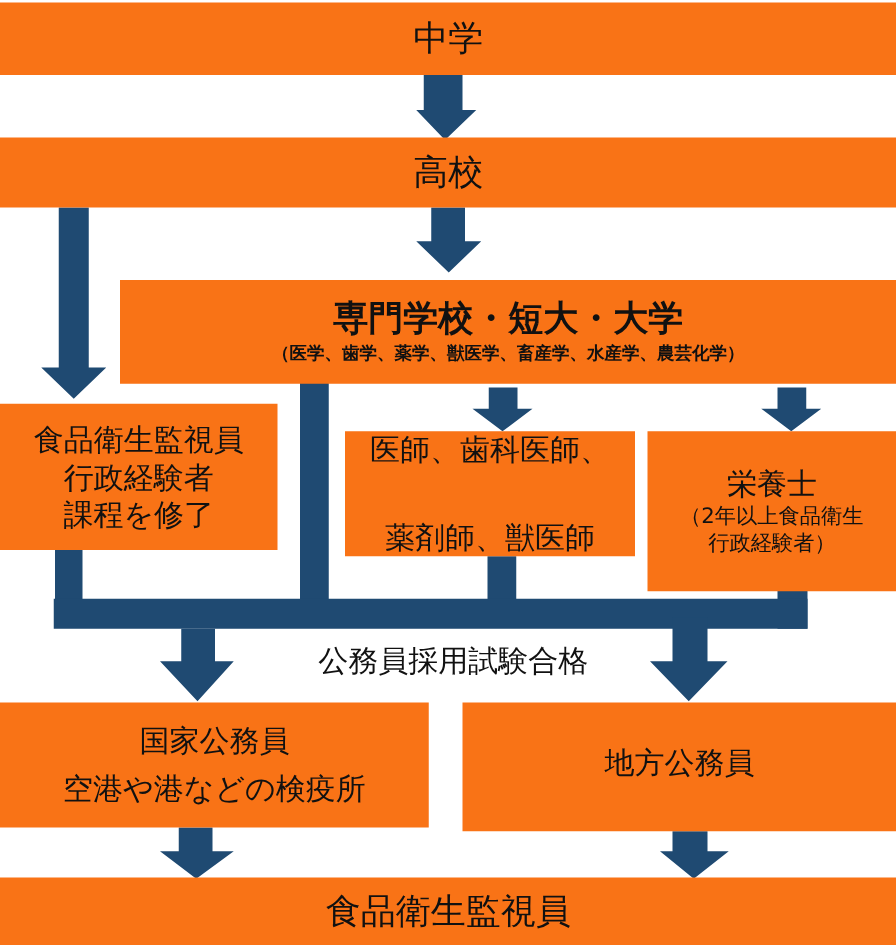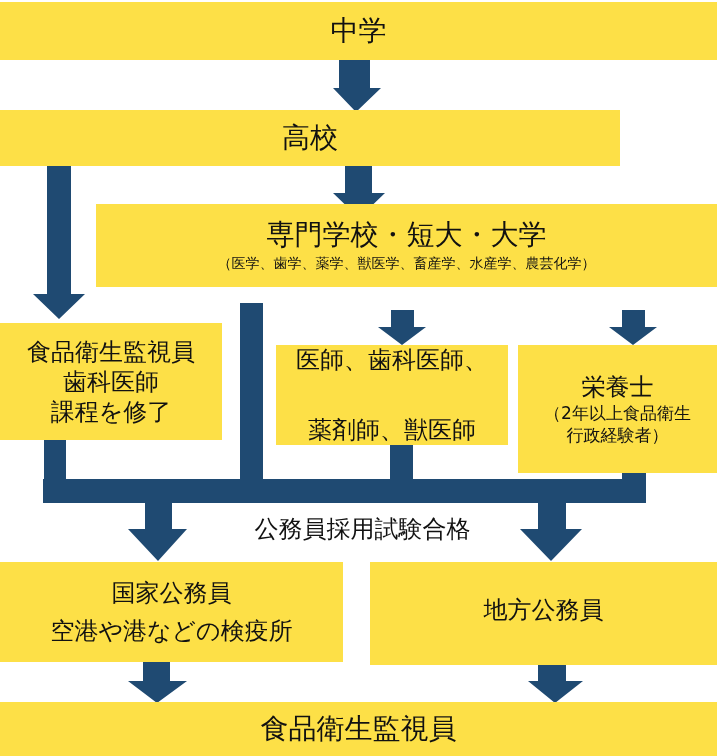--- a/index.html
+++ b/index.html
@@ -1,18 +1,18 @@
 <!DOCTYPE html>
 <html><head>
 <meta charset="utf-8">
 <style>
   html,body{margin:0;padding:0;background:#ffffff;}
   body{width:717px;height:756px;position:relative;overflow:hidden;
        font-family:"DejaVu Sans","Liberation Sans",sans-serif;color:#111;}
-  .box{position:absolute;background:#fde047;display:flex;flex-direction:column;
+  .box{position:absolute;background:#f97316;display:flex;flex-direction:column;
        align-items:center;justify-content:center;text-align:center;box-sizing:border-box;}
   .t-lg{font-size:28px;line-height:34px;}
   .t-md{font-size:24px;line-height:30px;}
   .t-sm{font-size:14px;line-height:22px;}
   .t-xs{font-size:17px;line-height:22px;}
   svg.arrows{position:absolute;left:0;top:0;width:717px;height:756px;pointer-events:none;}
   .label{position:absolute;font-size:24px;line-height:30px;text-align:center;}
 </style>
 </head>
 <body>
@@ -42,32 +42,32 @@
 
     <polygon points="143,662 170,662 170,681 187,681 157,703 128,681 143,681"></polygon>
     <polygon points="538,665 566,665 566,681 583,681 555,703 528,681 538,681"></polygon>
   </g>
 </svg>
 
 <div class="box" style="left:0;top:2px;width:717px;height:58px;">
   <span class="t-lg">中学</span>
 </div>
 
-<div class="box" style="left:0;top:110px;width:620px;height:56px;">
+<div class="box" style="left:0;top:110px;width:717px;height:56px;">
   <span class="t-lg">高校</span>
 </div>
 
-<div class="box" style="left:96px;top:204px;width:621px;height:83px;">
+<div class="box" style="left:96px;top:224px;width:621px;height:83px;font-weight:bold;">
   <span class="t-lg">専門学校・短大・大学</span>
   <span class="t-sm">（医学、歯学、薬学、獣医学、畜産学、水産学、農芸化学）</span>
 </div>
 
 <div class="box" style="left:0;top:323px;width:222px;height:117px;">
   <span class="t-md">食品衛生監視員</span>
-  <span class="t-md">歯科医師</span>
+  <span class="t-md">行政経験者</span>
   <span class="t-md">課程を修了</span>
 </div>
 
 <div class="box" style="left:276px;top:345px;width:232px;height:100px;gap:40px;">
   <span class="t-md">医師、歯科医師、</span>
   <span class="t-md">薬剤師、獣医師</span>
 </div>
 
 <div class="box" style="left:518px;top:345px;width:199px;height:128px;">
   <span class="t-md">栄養士</span>

